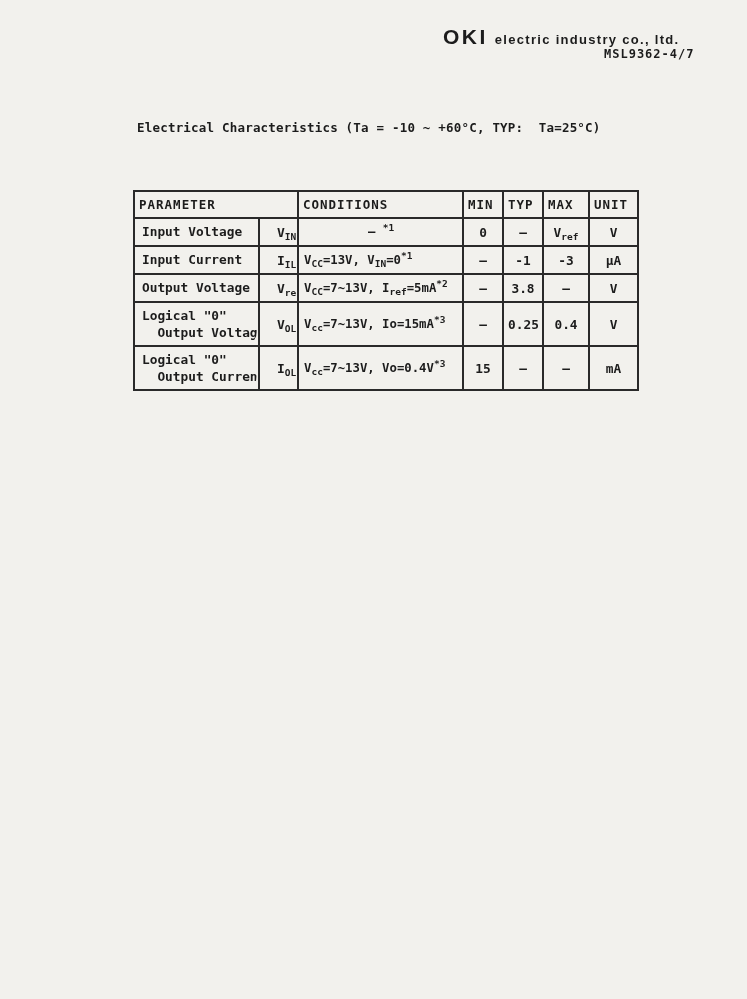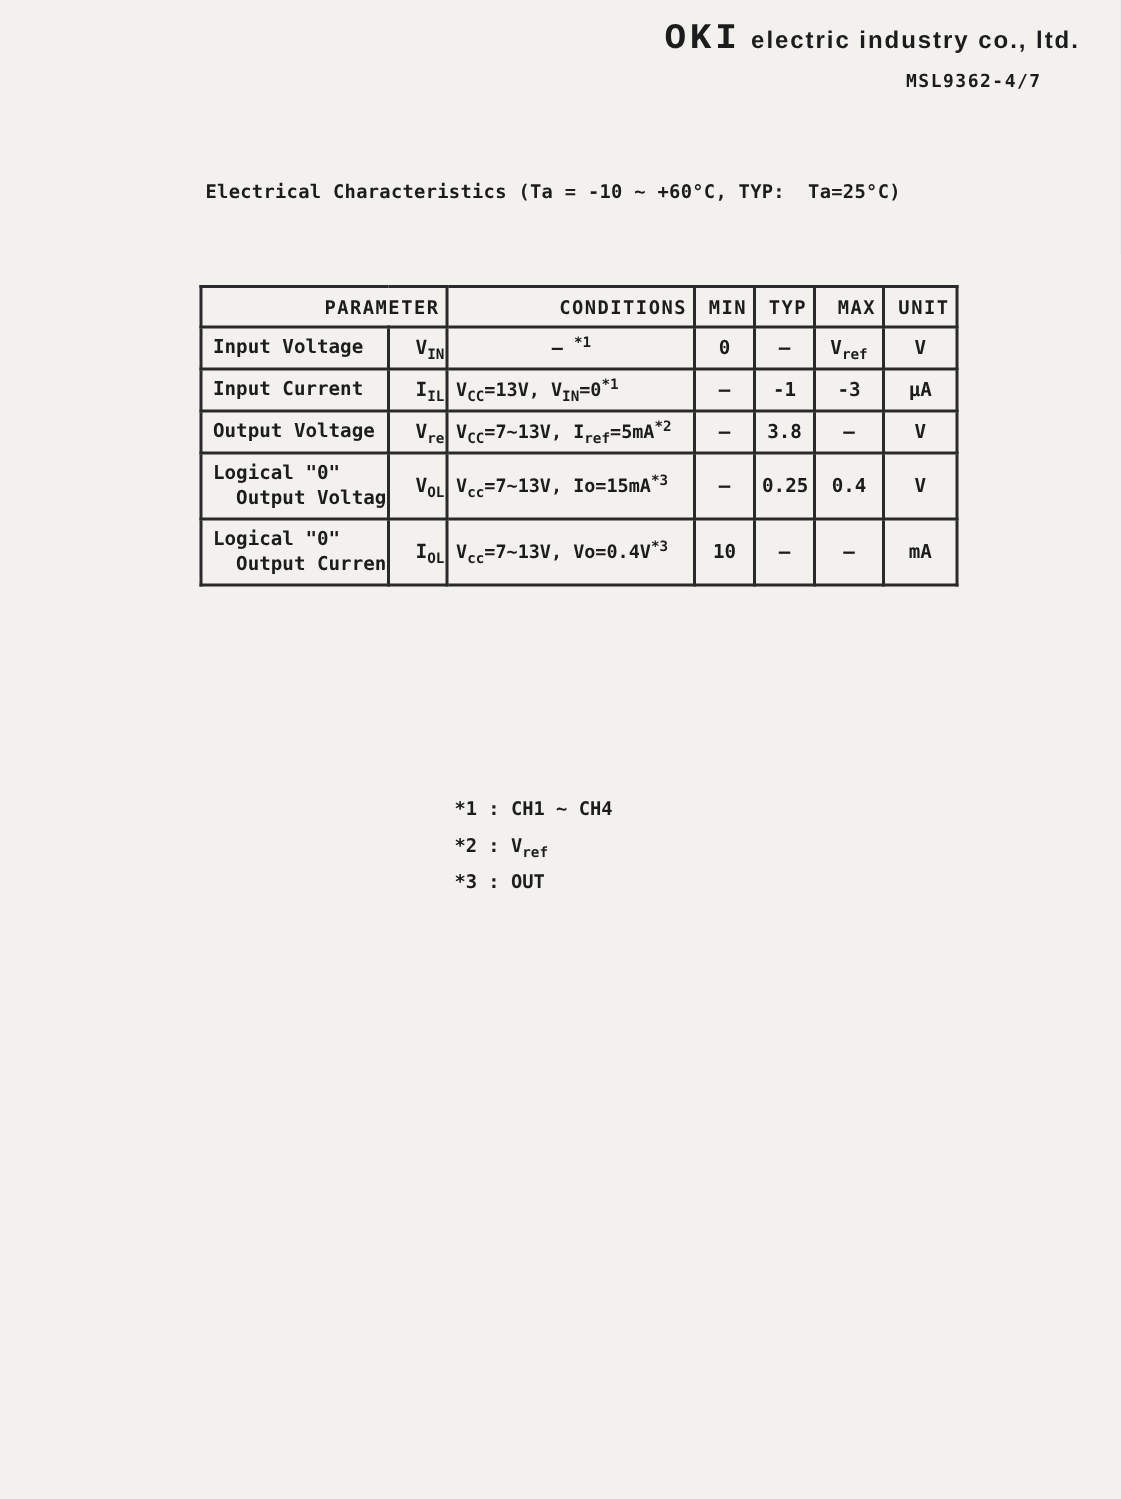--- a/index.html
+++ b/index.html
@@ -7,32 +7,32 @@
     --ink:#1c1c1c;
     --border:#2a2a2a;
   }
   html,body{margin:0;padding:0;background:#e8e7e3;}
   .page{
     position:relative;width:747px;height:999px;background:var(--paper);
     font-family:"DejaVu Sans Mono",monospace;color:var(--ink);overflow:hidden;
     margin:0 auto;
   }
   .brand{position:absolute;left:443px;top:13px;display:flex;align-items:baseline;gap:7px;white-space:nowrap;}
-  .brand .logo{font-family:Liberation Mono, monospace;font-weight:bold;font-size:24px;letter-spacing:2.5px;}
-  .brand .brand-text{font-family:"Liberation Sans",sans-serif;font-weight:bold;font-size:16px;letter-spacing:1.3px;}
+  .brand .logo{font-family:Liberation Sans, sans-serif;font-weight:bold;font-size:21px;letter-spacing:2.5px;margin-top:12px;}
+  .brand .brand-text{font-family:"Liberation Sans",sans-serif;font-weight:bold;font-size:13px;letter-spacing:1.3px;}
   .docnum{position:absolute;left:556px;top:47px;font-size:12px;font-weight:bold;letter-spacing:1px;padding-left:48px;}
   .title{position:absolute;left:137px;top:120px;font-size:12.5px;font-weight:bold;white-space:pre;letter-spacing:0.2px;}
   table.chars{
     position:absolute;left:133px;top:190px;width:504px;
     border-collapse:collapse;table-layout:fixed;
     font-size:13px;font-weight:bold;
   }
   .chars th,.chars td{border:2px solid var(--border);padding:0 4px;overflow:hidden;}
   .chars thead tr{height:27px;}
-  .chars th{font-size:12.5px;letter-spacing:1px;text-align:right;font-weight:bold;}
+  .chars th{font-size:12.5px;letter-spacing:1px;text-align:left;font-weight:bold;}
   .chars tbody tr{height:28px;}
   .chars tbody tr.tall{height:44px;}
   td.param{text-align:left;white-space:pre;padding-left:7px;font-size:12.8px;line-height:1.35;border-radius:14px;}
   td.sym{text-align:center;padding:0 17px;}
   td.cond{text-align:left;font-size:12.3px;padding-left:5px;white-space:nowrap;}
   td.cond.center{text-align:center;}
   td.num{text-align:center;font-size:12.8px;}
   sub{font-size:9.5px;vertical-align:-3px;line-height:0;}
   sup{font-size:9.5px;vertical-align:5px;line-height:0;}
   .footnotes{position:absolute;left:303px;top:527px;font-size:12.5px;font-weight:bold;line-height:24.5px;}
@@ -107,27 +107,22 @@
           <td class="num"><span>—</span></td>
           <td class="num"><span>0.25</span></td>
           <td class="num"><span>0.4</span></td>
           <td class="num"><span>V</span></td>
         </tr>
         <tr class="tall">
           <td class="param">Logical "0"
   Output Current</td>
           <td class="sym"><span>I</span><sub>OL</sub></td>
           <td class="cond"><span>V</span><sub>cc</sub><span>=7~13V, Vo=0.4V</span><sup>*3</sup></td>
-          <td class="num"><span>10</span></td>
+          <td class="num"><span>15</span></td>
           <td class="num"><span>—</span></td>
           <td class="num"><span>—</span></td>
           <td class="num"><span>mA</span></td>
         </tr>
       </tbody>
   </table>
 
-  <div class="footnotes">
-    <div class="fn"><span>*1 :  CH1 ~ CH4</span></div>
-    <div class="fn"><span>*2 :  V</span><sub>ref</sub></div>
-    <div class="fn"><span>*3 :  OUT</span></div>
-  </div>
 
 </div>
 
 </body></html>

